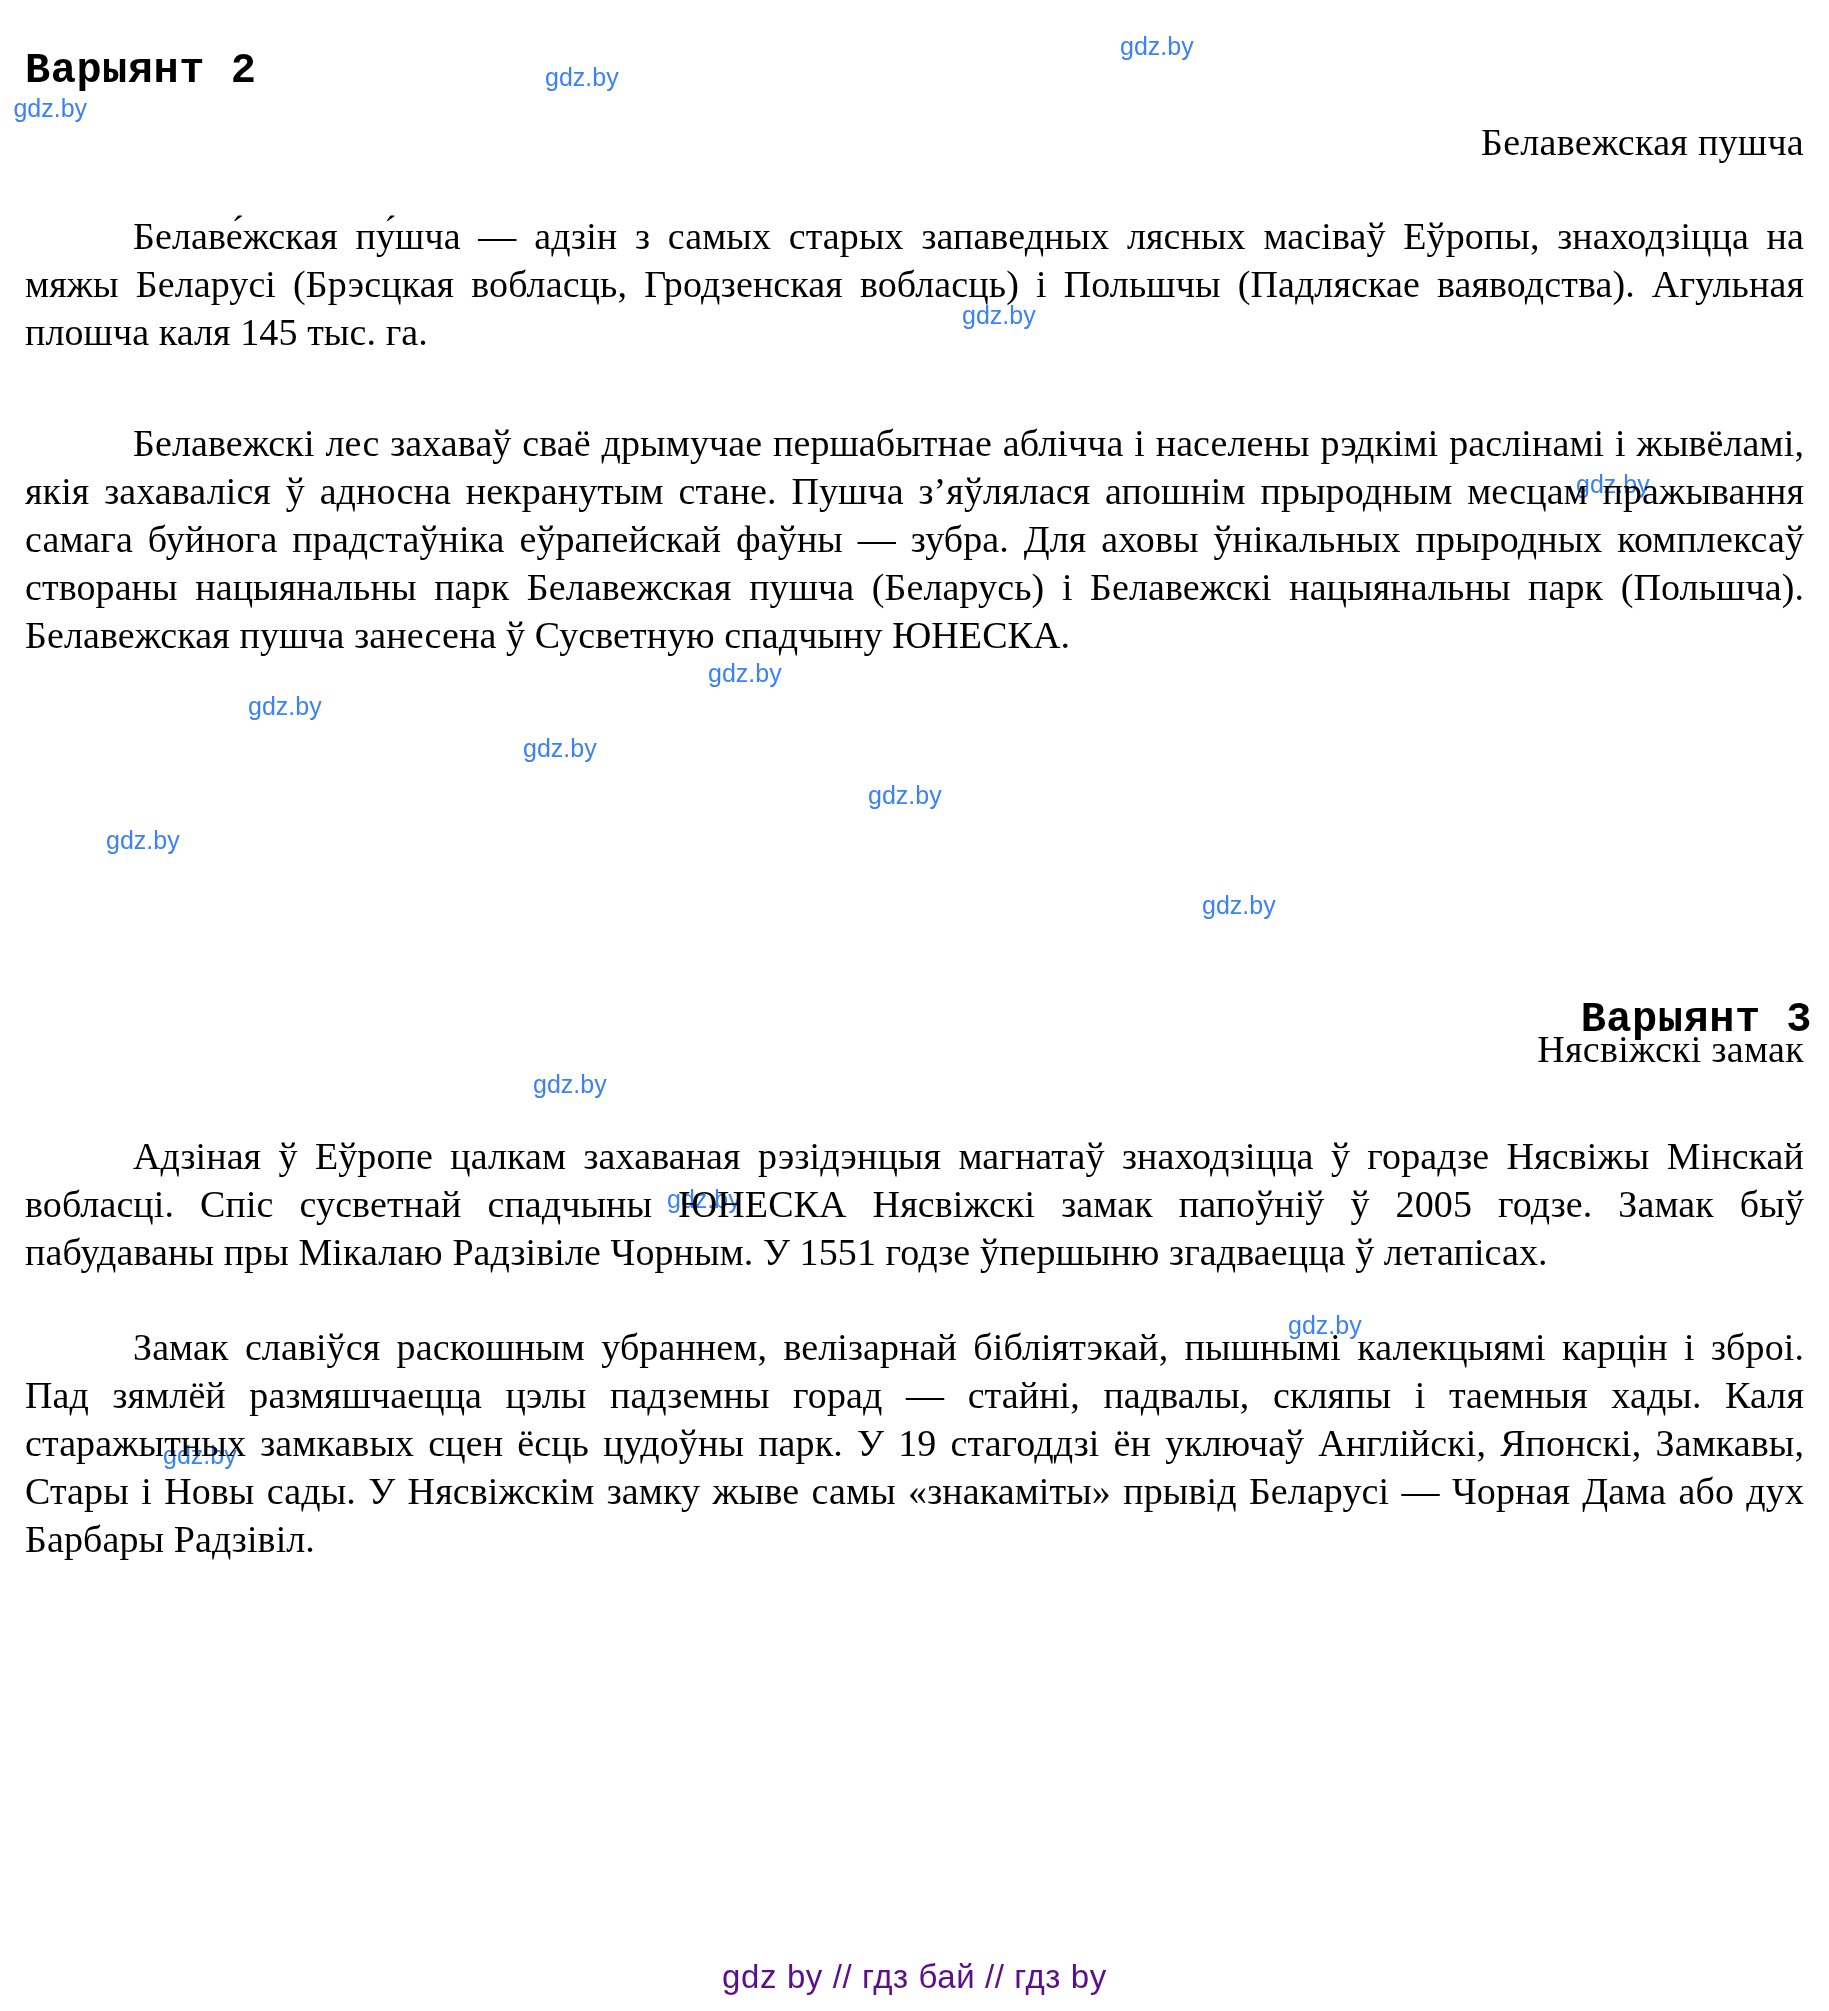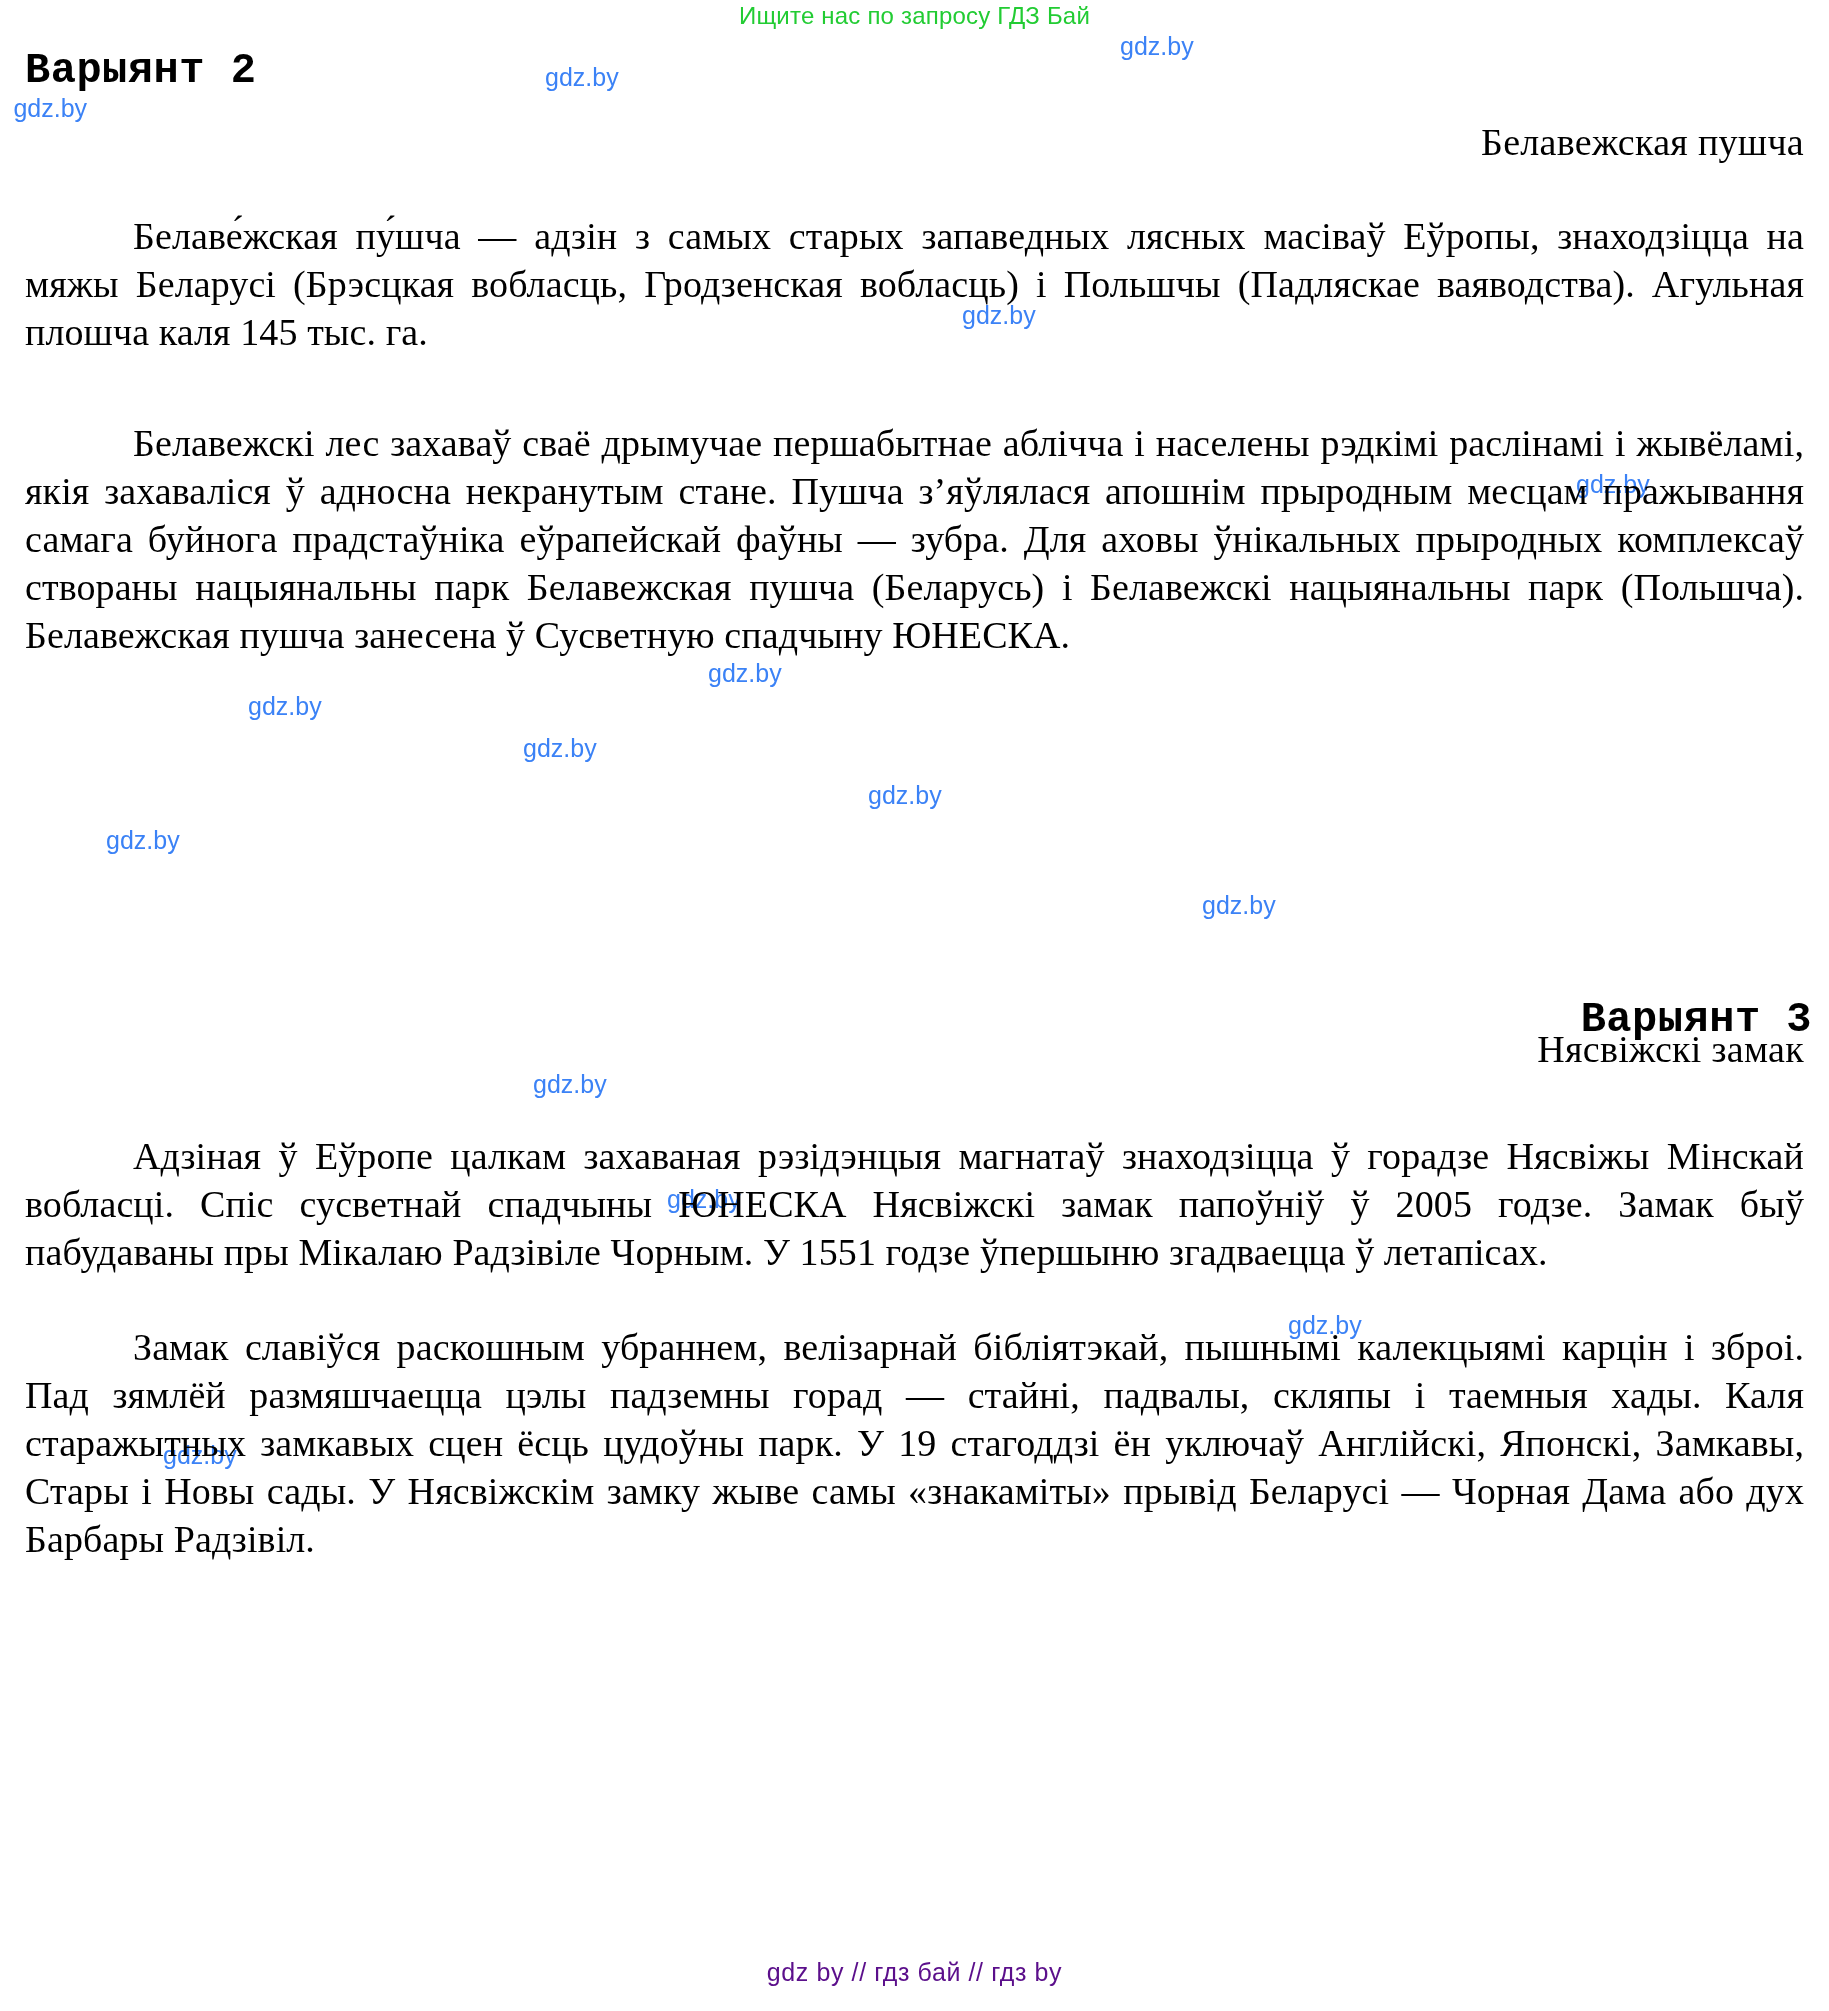--- a/index.html
+++ b/index.html
@@ -72,31 +72,30 @@
     letter-spacing: 0.1px;
   }
 
   
   .footer-links {
     position: absolute;
     left: 0;
     width: 1829px;
     text-align: center;
     font-family: "Liberation Sans", "DejaVu Sans", sans-serif;
-    font-size: 25px;
+    font-size: 33px;
     letter-spacing: 0.6px;
     white-space: nowrap;
   }
 </style>
 </head>
 <body>
 
 <div class="page" style="background: rgb(255, 255, 255);">
 
-  <div class="promo-banner" style="color: rgb(34, 204, 51);">Ищите нас по запросу ГДЗ Бай</div>
 
   <div class="wm-layer">
       <div class="wm" style="left: 1120px; top: 32px; font-size: 25px;">gdz.by</div>
       <div class="wm" style="left: 13.4px; top: 94px; font-size: 25px;">gdz.by</div>
       <div class="wm" style="left: 545px; top: 63px; font-size: 25px;">gdz.by</div>
       <div class="wm" style="left: 962px; top: 301px; font-size: 25px;">gdz.by</div>
       <div class="wm" style="left: 1576px; top: 470px; font-size: 25px;">gdz.by</div>
       <div class="wm" style="left: 708px; top: 659px; font-size: 25px;">gdz.by</div>
       <div class="wm" style="left: 248px; top: 692px; font-size: 25px;">gdz.by</div>
       <div class="wm" style="left: 523px; top: 734px; font-size: 25px;">gdz.by</div>

